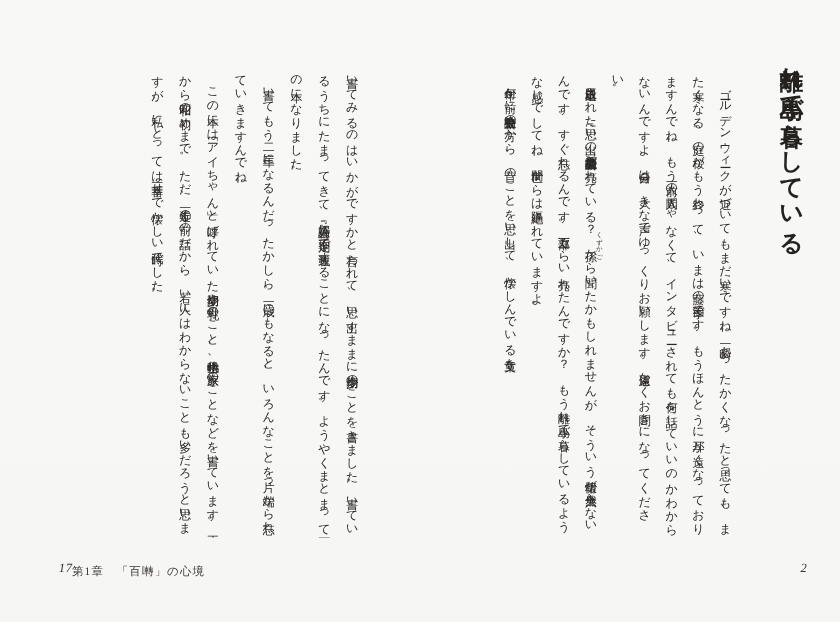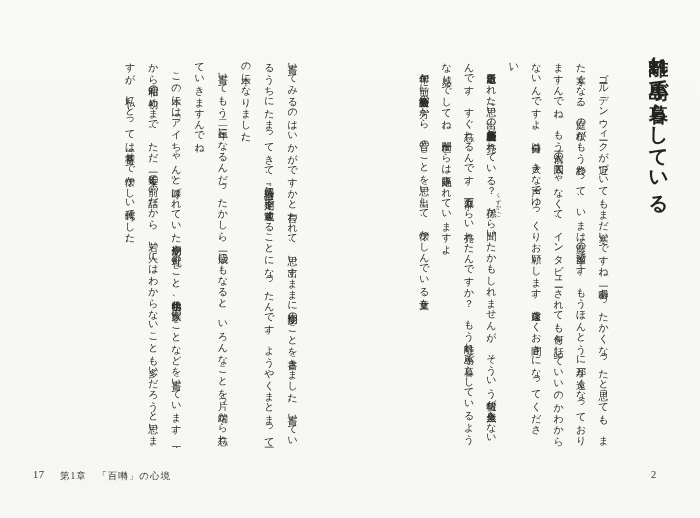--- a/index.html
+++ b/index.html
@@ -63,22 +63,24 @@
     position: absolute;
     top: 188px;
     left: 496px;
     font-size: 5.5px;
     letter-spacing: 0.5px;
     color: #46423e;
   }
   .pagenum {
     position: absolute;
     font-size: 10.5px;
+    font-style: italic;
     color: #34312e;
     letter-spacing: 0.5px;
+    margin-left: 16px;
   }
   .pagenum-right { top: 469px; left: 651px; }
   .pagenum-left  { top: 469px; left: 33px; }
   .chapter-footer {
     position: absolute;
     top: 470px;
     left: 60px;
     font-size: 9.5px;
     letter-spacing: 1px;
     color: #3a3734;

